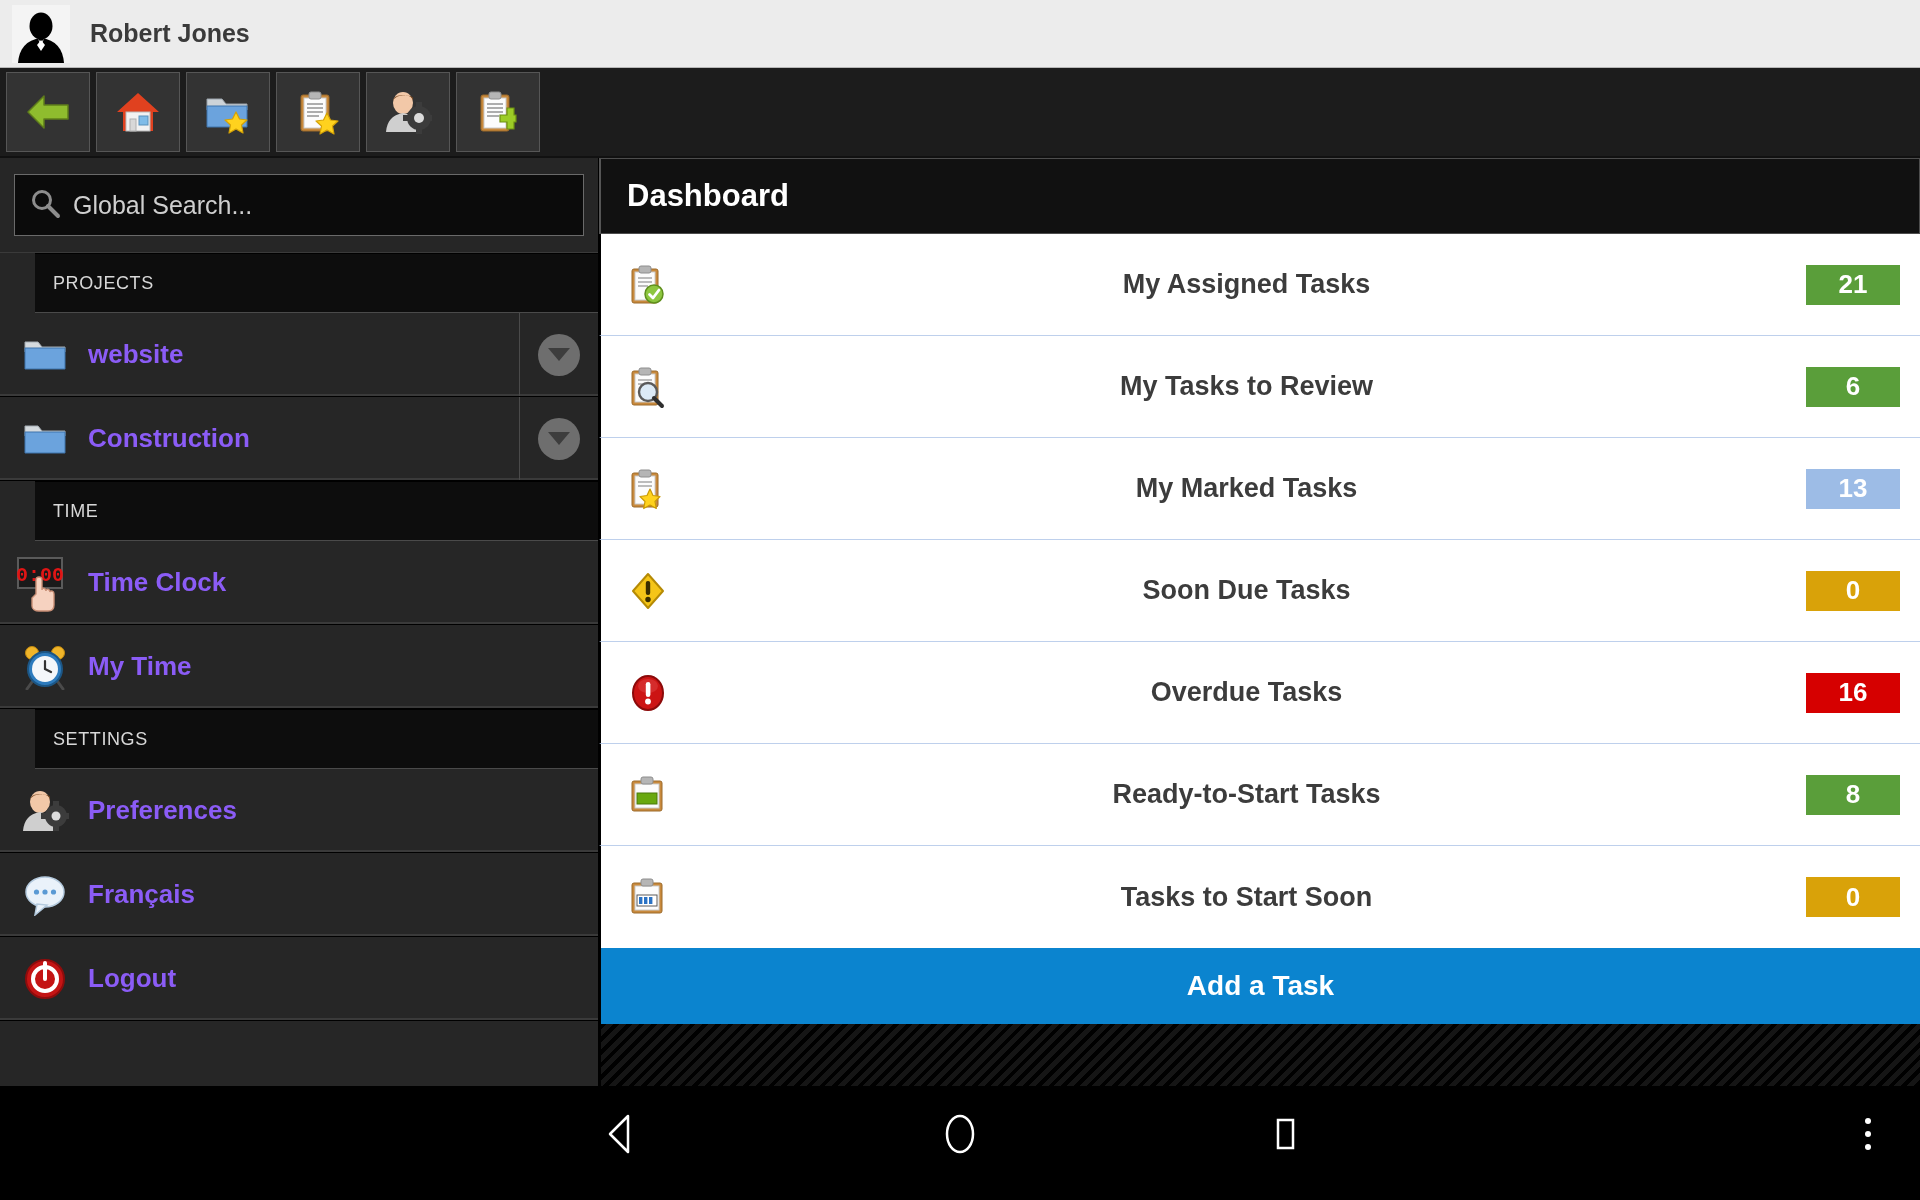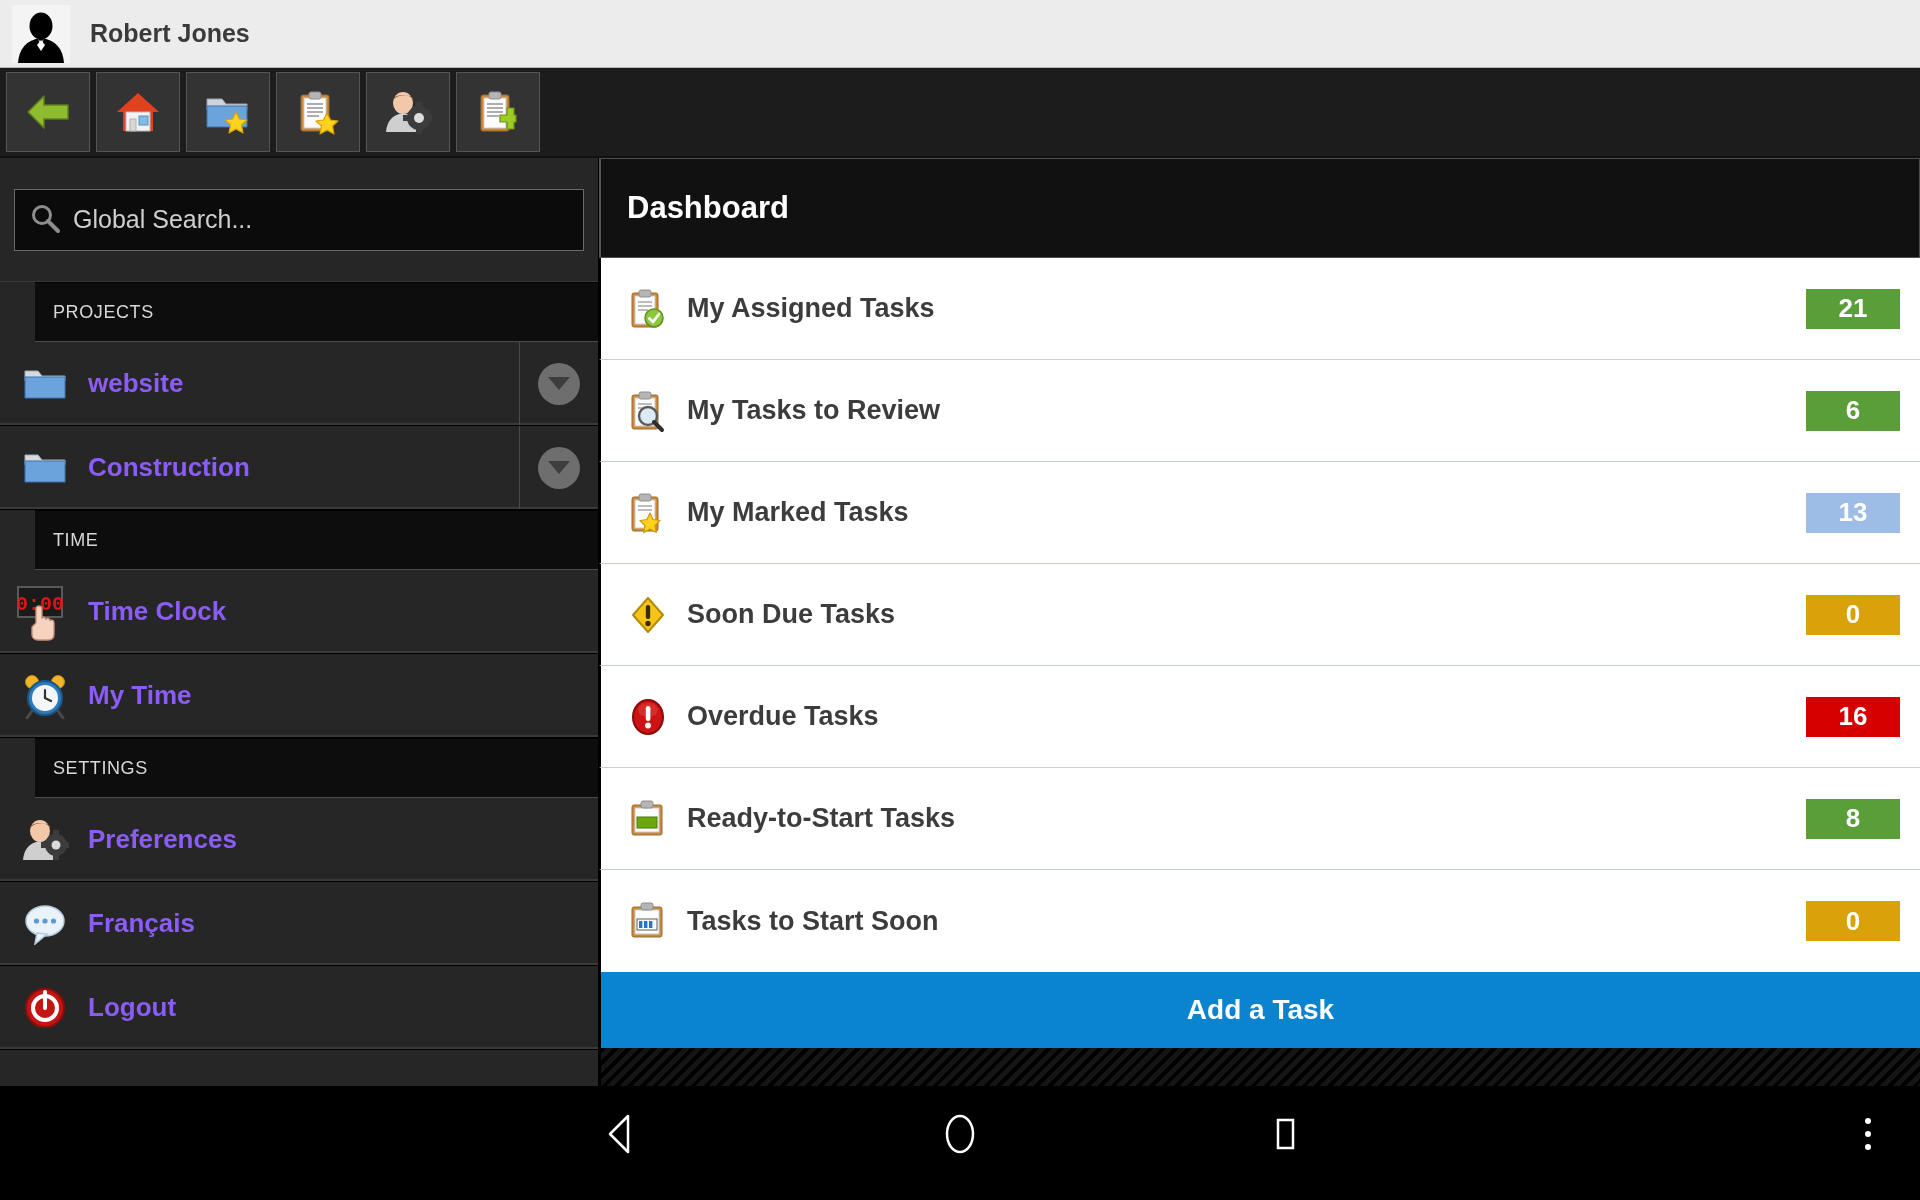--- a/index.html
+++ b/index.html
@@ -57,21 +57,21 @@
 
   
   #sidebar {
     width: 599px; height: 928px;
     background: #262626;
     overflow: hidden;
     position: relative;
     border-right: 1px solid #000;
   }
   #search-wrap {
-    height: 124px; background: #262626;
+    height: 95px; background: #262626;
     display: flex; align-items: center;
     padding: 0 14px;
     border-bottom: 1px solid #3a3a3a;
   }
   #search-box {
     flex: 1; height: 62px;
     background: #0b0b0b;
     border: 1px solid #6a6a6a;
     display: flex; align-items: center;
     padding-left: 14px;
@@ -161,21 +161,21 @@
   }
 
   
   #content {
     width: 1321px; height: 928px;
     background: #ffffff;
     display: flex; flex-direction: column;
     overflow: hidden;
   }
   #content-header {
-    height: 100px;
+    height: 76px;
     background: #111111;
     border: 1px solid #4d4d4d;
     border-left: 2px solid #555;
     display: flex; align-items: center;
     padding-left: 26px;
   }
   #content-title {
     font-size: 31px; font-weight: bold; color: #ffffff;
   }
   #dash-list { background: #fff; }
@@ -189,20 +189,21 @@
   }
   .dash-row:last-of-type { border-bottom: none; }
   .dash-ico {
     width: 54px; margin-left: 20px;
     display: flex; align-items: center; justify-content: center;
   }
   .dash-label {
     margin-left: 12px;
     font-size: 27px; font-weight: bold; color: #3c3c3c;
     flex: 1;
+    text-align: center;
   }
   .dash-badge {
     min-width: 94px; height: 40px;
     margin-right: 20px;
     display: flex; align-items: center; justify-content: center;
     color: #fff; font-size: 26px; font-weight: bold;
     padding: 0 10px;
   }
   #add-task-btn {
     height: 76px;

